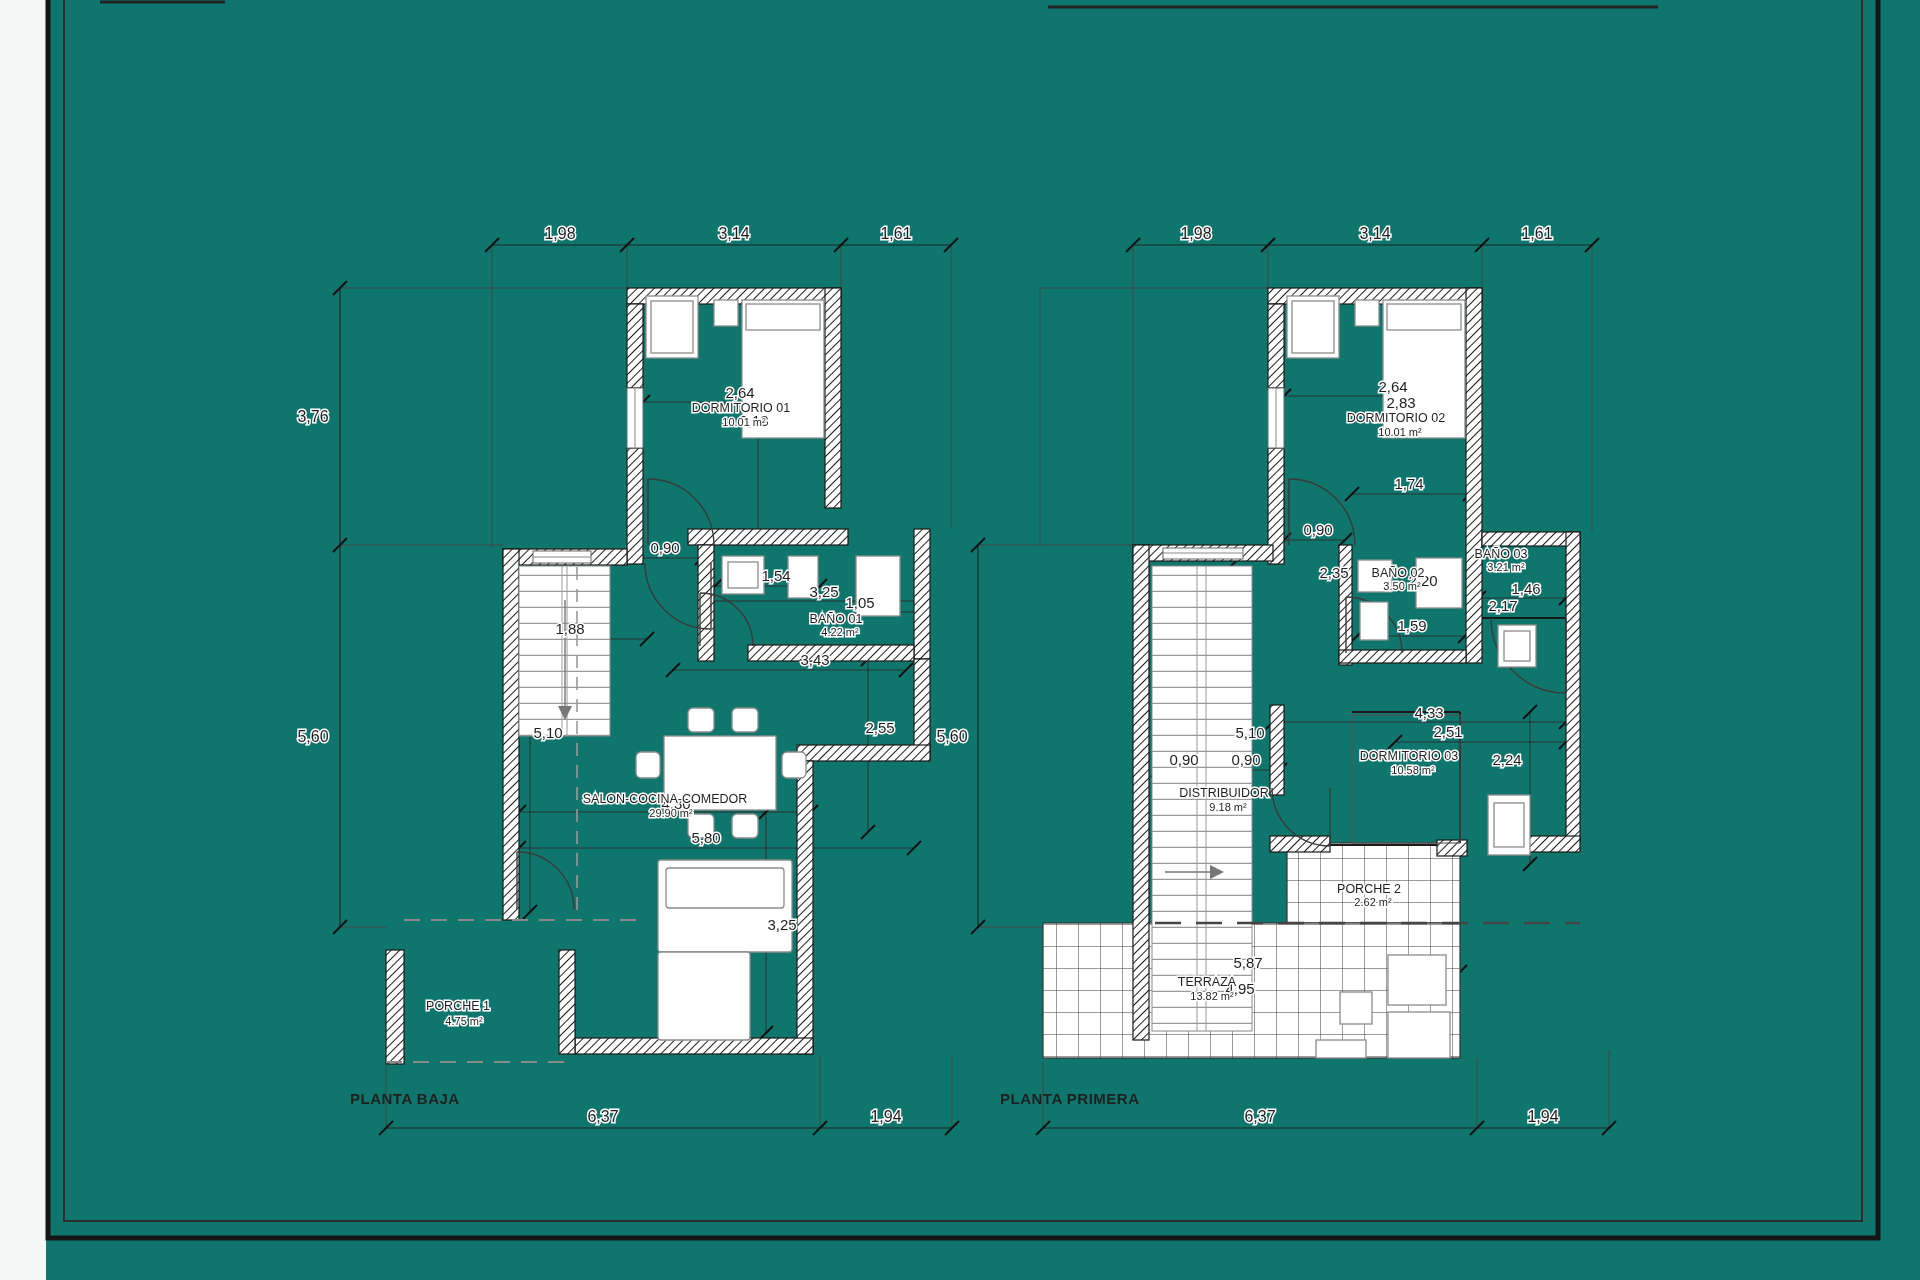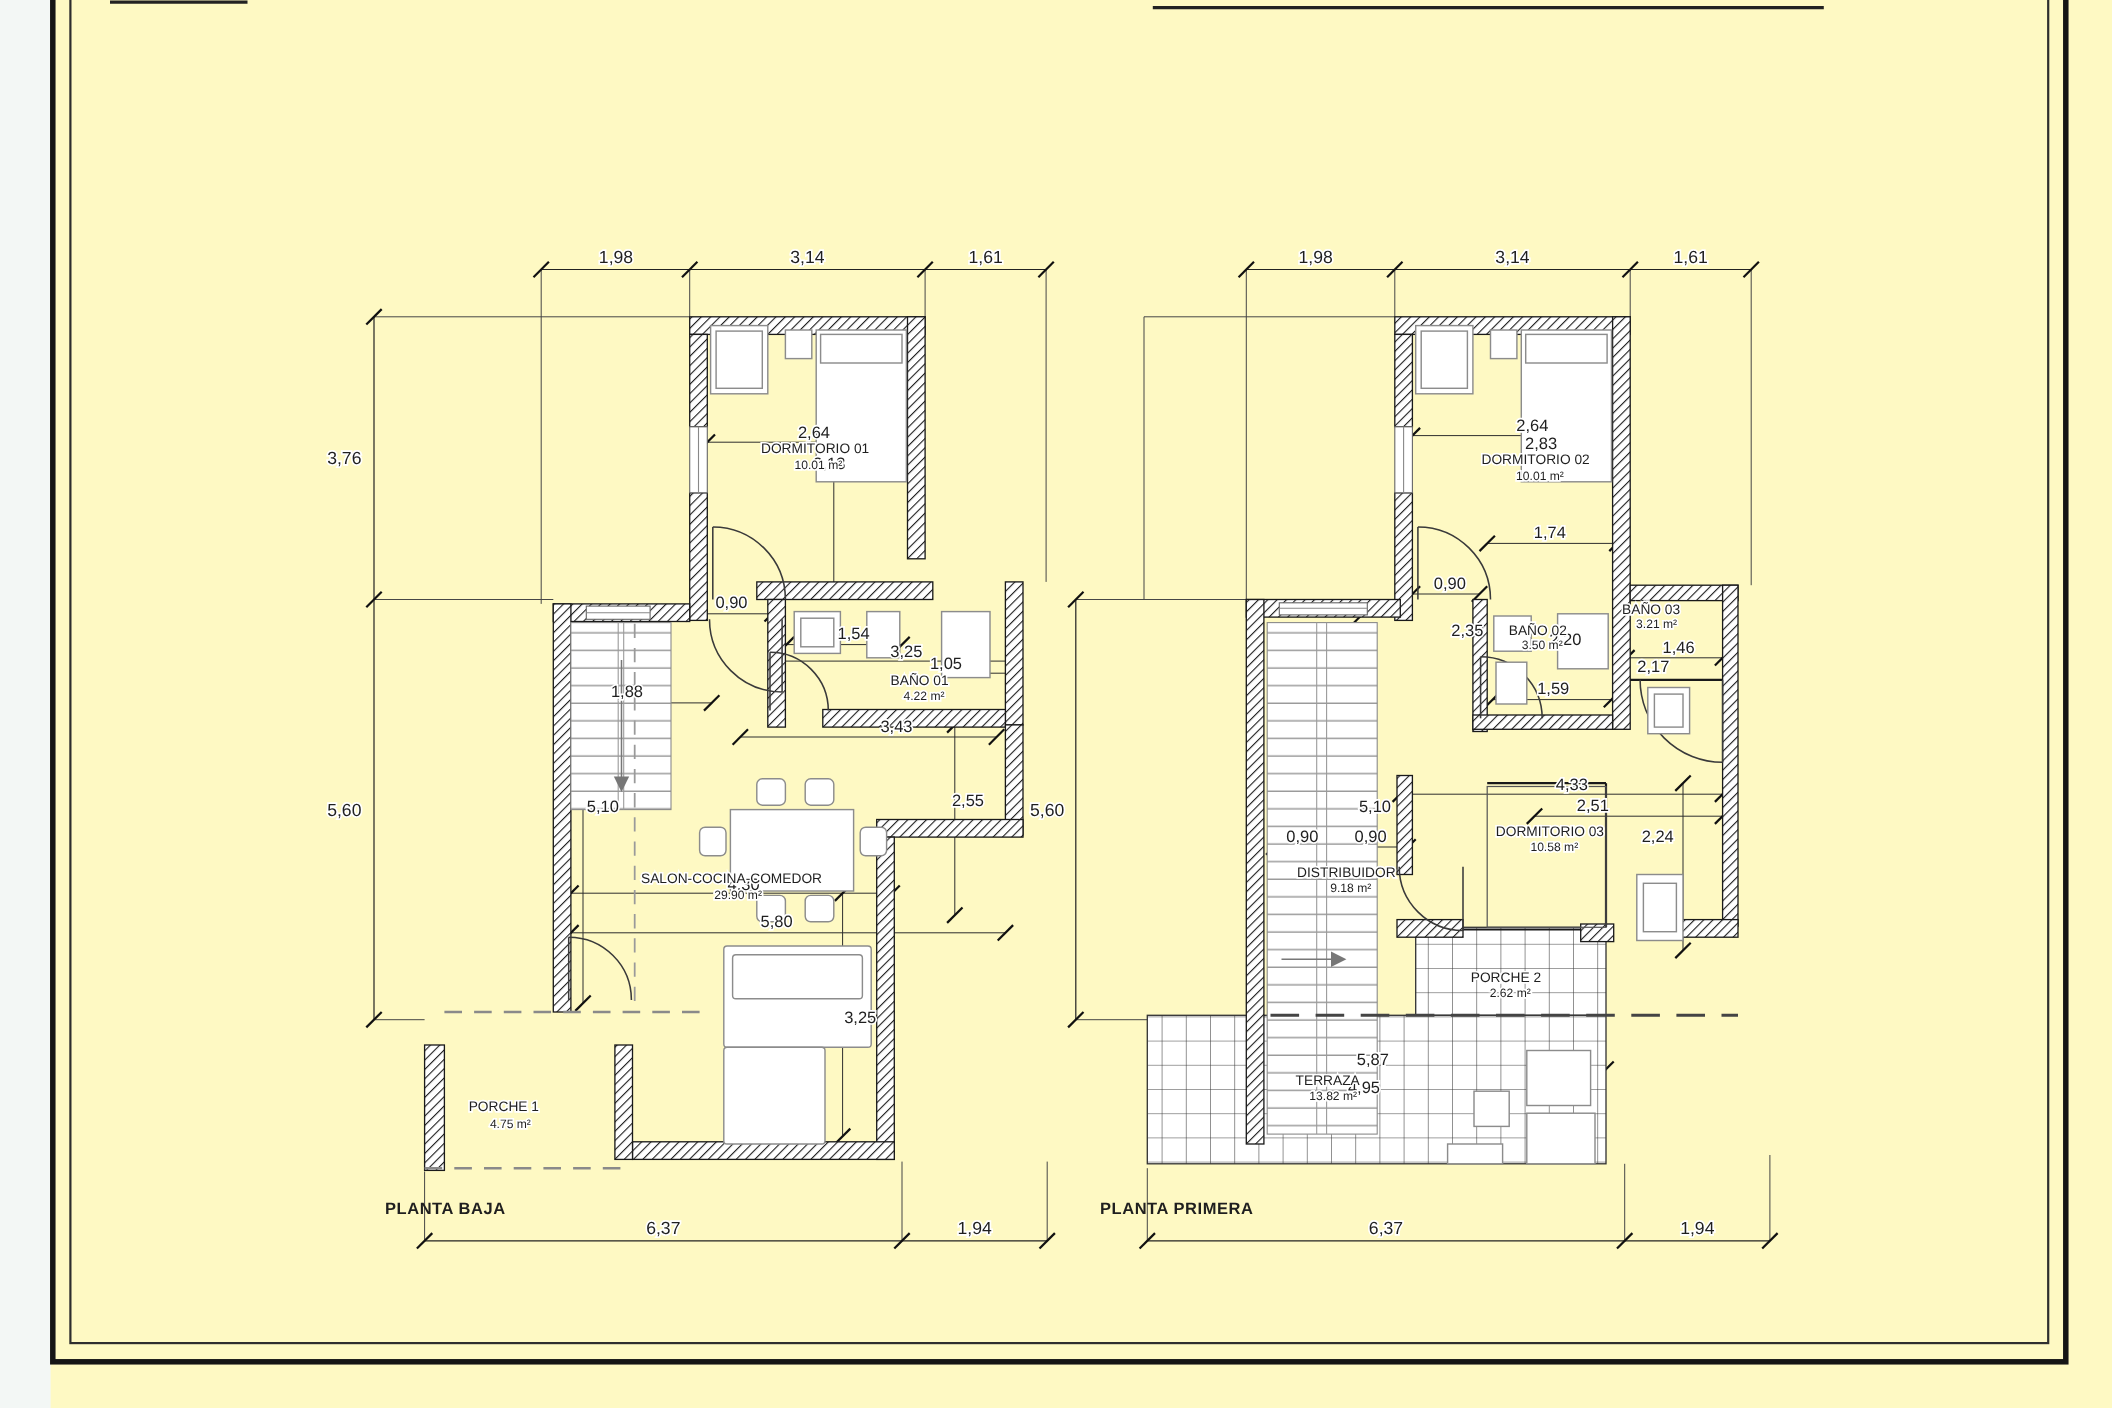--- a/index.html
+++ b/index.html
@@ -1,16 +1,16 @@
 <!DOCTYPE html>
 <html><head>
 <meta charset="utf-8">
 <style>
   html,body{margin:0;padding:0;background:#ffffff;}
-  #sheet{position:relative;width:1920px;height:1280px;background:#fef9c3;overflow:hidden;
+  #sheet{position:relative;width:1920px;height:1280px;background:#0f766e;overflow:hidden;
          font-family:"Liberation Sans", sans-serif;}
   svg{position:absolute;left:0;top:0;}
   text{fill:#1f1f1f;}
   .dim{font-size:15px;paint-order:stroke;stroke:#ffffff;stroke-width:3px;}
   .dimBig{font-size:16px;paint-order:stroke;stroke:#ffffff;stroke-width:3px;}
   .room{font-size:12.5px;paint-order:stroke;stroke:#ffffff;stroke-width:3px;}
   .area{font-size:11px;paint-order:stroke;stroke:#ffffff;stroke-width:3px;}
   .title{font-size:15px;font-weight:bold;letter-spacing:.5px;}
   .mid{text-anchor:middle;}
 </style>

